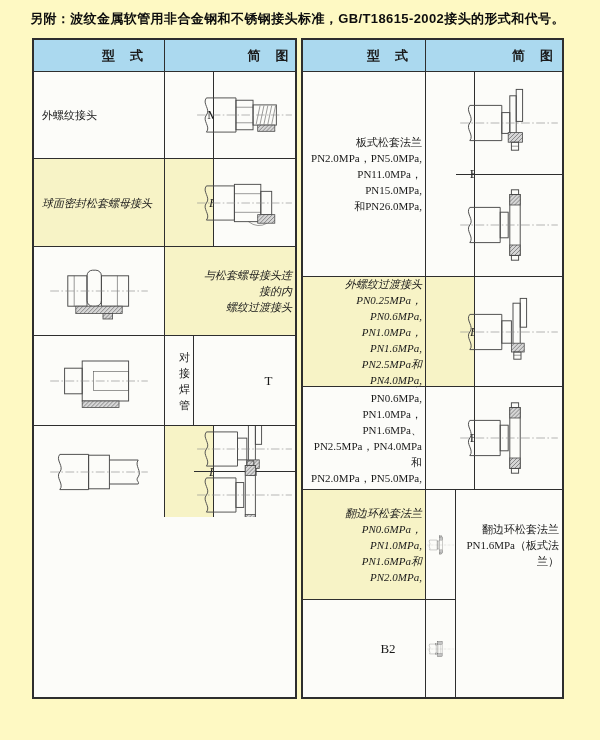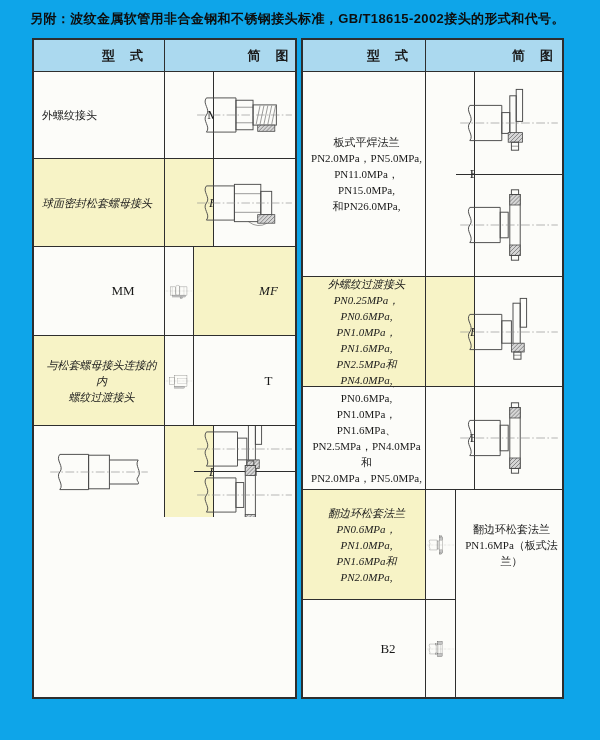--- a/index.html
+++ b/index.html
@@ -1,31 +1,31 @@
 <!DOCTYPE html>
 <html><head>
 <meta charset="utf-8">
 <style>
   html,body{margin:0;padding:0;background:#e8e8e5;}
-  .page{position:relative;width:600px;height:740px;background:#0ea5e9;
+  .page{position:relative;width:600px;height:740px;background:#fef9c3;
         font-family:"Liberation Serif","DejaVu Serif",serif;color:#1a1a1a;overflow:hidden;}
   .doc-title{position:absolute;left:30px;top:10px;width:560px;
         font-family:"Liberation Sans","DejaVu Sans",sans-serif;
         font-weight:bold;font-size:13px;letter-spacing:.4px;color:#0d0d0d;}
   .tbl{position:absolute;top:38px;display:grid;border:2px solid var(--bd,#2e2e2e);
         background:var(--cell,#fcfcf9);}
   #tbl-left{left:32px;}
   #tbl-right{left:301px;}
   .cell{border-right:1px solid var(--bd,#2e2e2e);border-bottom:1px solid var(--bd,#2e2e2e);
         box-sizing:border-box;display:flex;align-items:center;justify-content:center;overflow:hidden;padding-left:48px;}
   .tbl > .cell:nth-child(3n){border-right:none;}
   .tbl > .cell:nth-last-child(-n+3){border-bottom:none;}
   .th{background:var(--hdr,#abd9ef);font-weight:bold;font-size:13px;
       font-family:"Liberation Sans","DejaVu Sans",sans-serif;letter-spacing:1px;}
-  .tcell{justify-content:flex-start;text-align:center;padding:4px 3px 4px 8px;
+  .tcell{justify-content:flex-start;text-align:right;padding:4px 3px 4px 8px;
       font-size:11px;line-height:16px;white-space:pre-line;}
   .ccell{font-size:13px;}
   .hl{background:var(--hlt,#f7f3c6);font-style:italic;}
   .dcell{flex-direction:column;padding:0;align-items:stretch;}
   .dsub{flex:1;display:flex;align-items:center;justify-content:center;min-height:0;}
   .dsub + .dsub{border-top:1px solid var(--bd,#2e2e2e);}
   svg .ln{fill:none;stroke:#4a4a4a;stroke-width:1.2px;}
   svg .thin{stroke-width:.7px;}
   svg .cl{stroke:#8a8a8a;stroke-width:.8px;stroke-dasharray:11 3 2 3;fill:none;}
   svg .hz{fill:#d6d6d6;stroke:#4a4a4a;stroke-width:1px;}
@@ -86,21 +86,20 @@
             <line x1="82" y1="65" x2="86" y2="61" class="ln thin"></line>
             <line x1="82" y1="70" x2="91" y2="61" class="ln thin"></line>
             <line x1="85" y1="72" x2="96" y2="61" class="ln thin"></line>
             <line x1="90" y1="72" x2="101" y2="61" class="ln thin"></line>
             <line x1="95" y1="72" x2="104" y2="63" class="ln thin"></line>
             <line x1="100" y1="72" x2="104" y2="68" class="ln thin"></line>
             <line x1="4" y1="46" x2="126" y2="46" class="cl"></line>
           </svg>
         </div>
       </div>
-      <div class="cell ccell">MM</div>
       <div class="cell dcell">
         <div class="dsub">
           <svg viewBox="0 0 130 92" width="104" height="78">
             <rect x="26" y="27" width="24" height="38" class="ln"></rect>
             <rect x="50" y="20" width="18" height="45" rx="7" class="ln"></rect>
             <rect x="68" y="27" width="34" height="38" class="ln"></rect>
             <line x1="34" y1="27" x2="34" y2="65" class="ln thin"></line>
             <line x1="88" y1="27" x2="88" y2="65" class="ln thin"></line>
             <rect x="36" y="65" width="58" height="9" class="hz"></rect>
             <line x1="36" y1="69" x2="40" y2="65" class="ln thin"></line>
@@ -141,20 +140,21 @@
             <line x1="60" y1="79" x2="68" y2="71" class="ln thin"></line>
             <line x1="65" y1="79" x2="73" y2="71" class="ln thin"></line>
             <line x1="70" y1="79" x2="78" y2="71" class="ln thin"></line>
             <line x1="75" y1="79" x2="83" y2="71" class="ln thin"></line>
             <line x1="80" y1="79" x2="88" y2="71" class="ln thin"></line>
             <line x1="85" y1="79" x2="90" y2="74" class="ln thin"></line>
             <line x1="4" y1="46" x2="126" y2="46" class="cl"></line>
           </svg>
         </div>
       </div>
+      <div class="cell tcell">对接焊管</div>
       <div class="cell ccell">T</div>
       <div class="cell dcell">
         <div class="dsub">
           <svg viewBox="0 0 130 92" width="104" height="78">
             <path d="M16 24 C10 31 22 39 16 46 C10 53 22 61 16 68" class="ln"></path>
             <line x1="16" y1="24" x2="52" y2="24" class="ln"></line>
             <line x1="16" y1="68" x2="52" y2="68" class="ln"></line>
             <line x1="52" y1="24" x2="52" y2="68" class="ln"></line>
             <rect x="52" y="25" width="26" height="42" class="ln"></rect>
             <line x1="78" y1="31" x2="114" y2="31" class="ln"></line>
@@ -210,21 +210,21 @@
             <rect x="68" y="84" width="9" height="6" class="ln"></rect>
             <line x1="4" y1="46" x2="126" y2="46" class="cl"></line>
           </svg>
         </div>
       </div>
     </div>
   <div class="tbl" id="tbl-right" style="grid-template-columns: 123px 30px 106px; grid-template-rows: 32px 205px 110px 103px 110px 97px;">
       <div class="cell th">型　式</div>
       <div class="cell th">代号</div>
       <div class="cell th">简　图</div>
-      <div class="cell tcell">板式平焊法兰
+      <div class="cell tcell">板式松套法兰
 PN2.0MPa，PN5.0MPa,
 PN11.0MPa，PN15.0MPa,
 和PN26.0MPa,</div>
       <div class="cell ccell">B</div>
       <div class="cell dcell">
         <div class="dsub">
           <svg viewBox="0 0 130 92" width="104" height="78">
             <path d="M16 24 C10 31 22 39 16 46 C10 53 22 61 16 68" class="ln"></path>
             <line x1="16" y1="24" x2="56" y2="24" class="ln"></line>
             <line x1="16" y1="68" x2="56" y2="68" class="ln"></line>

